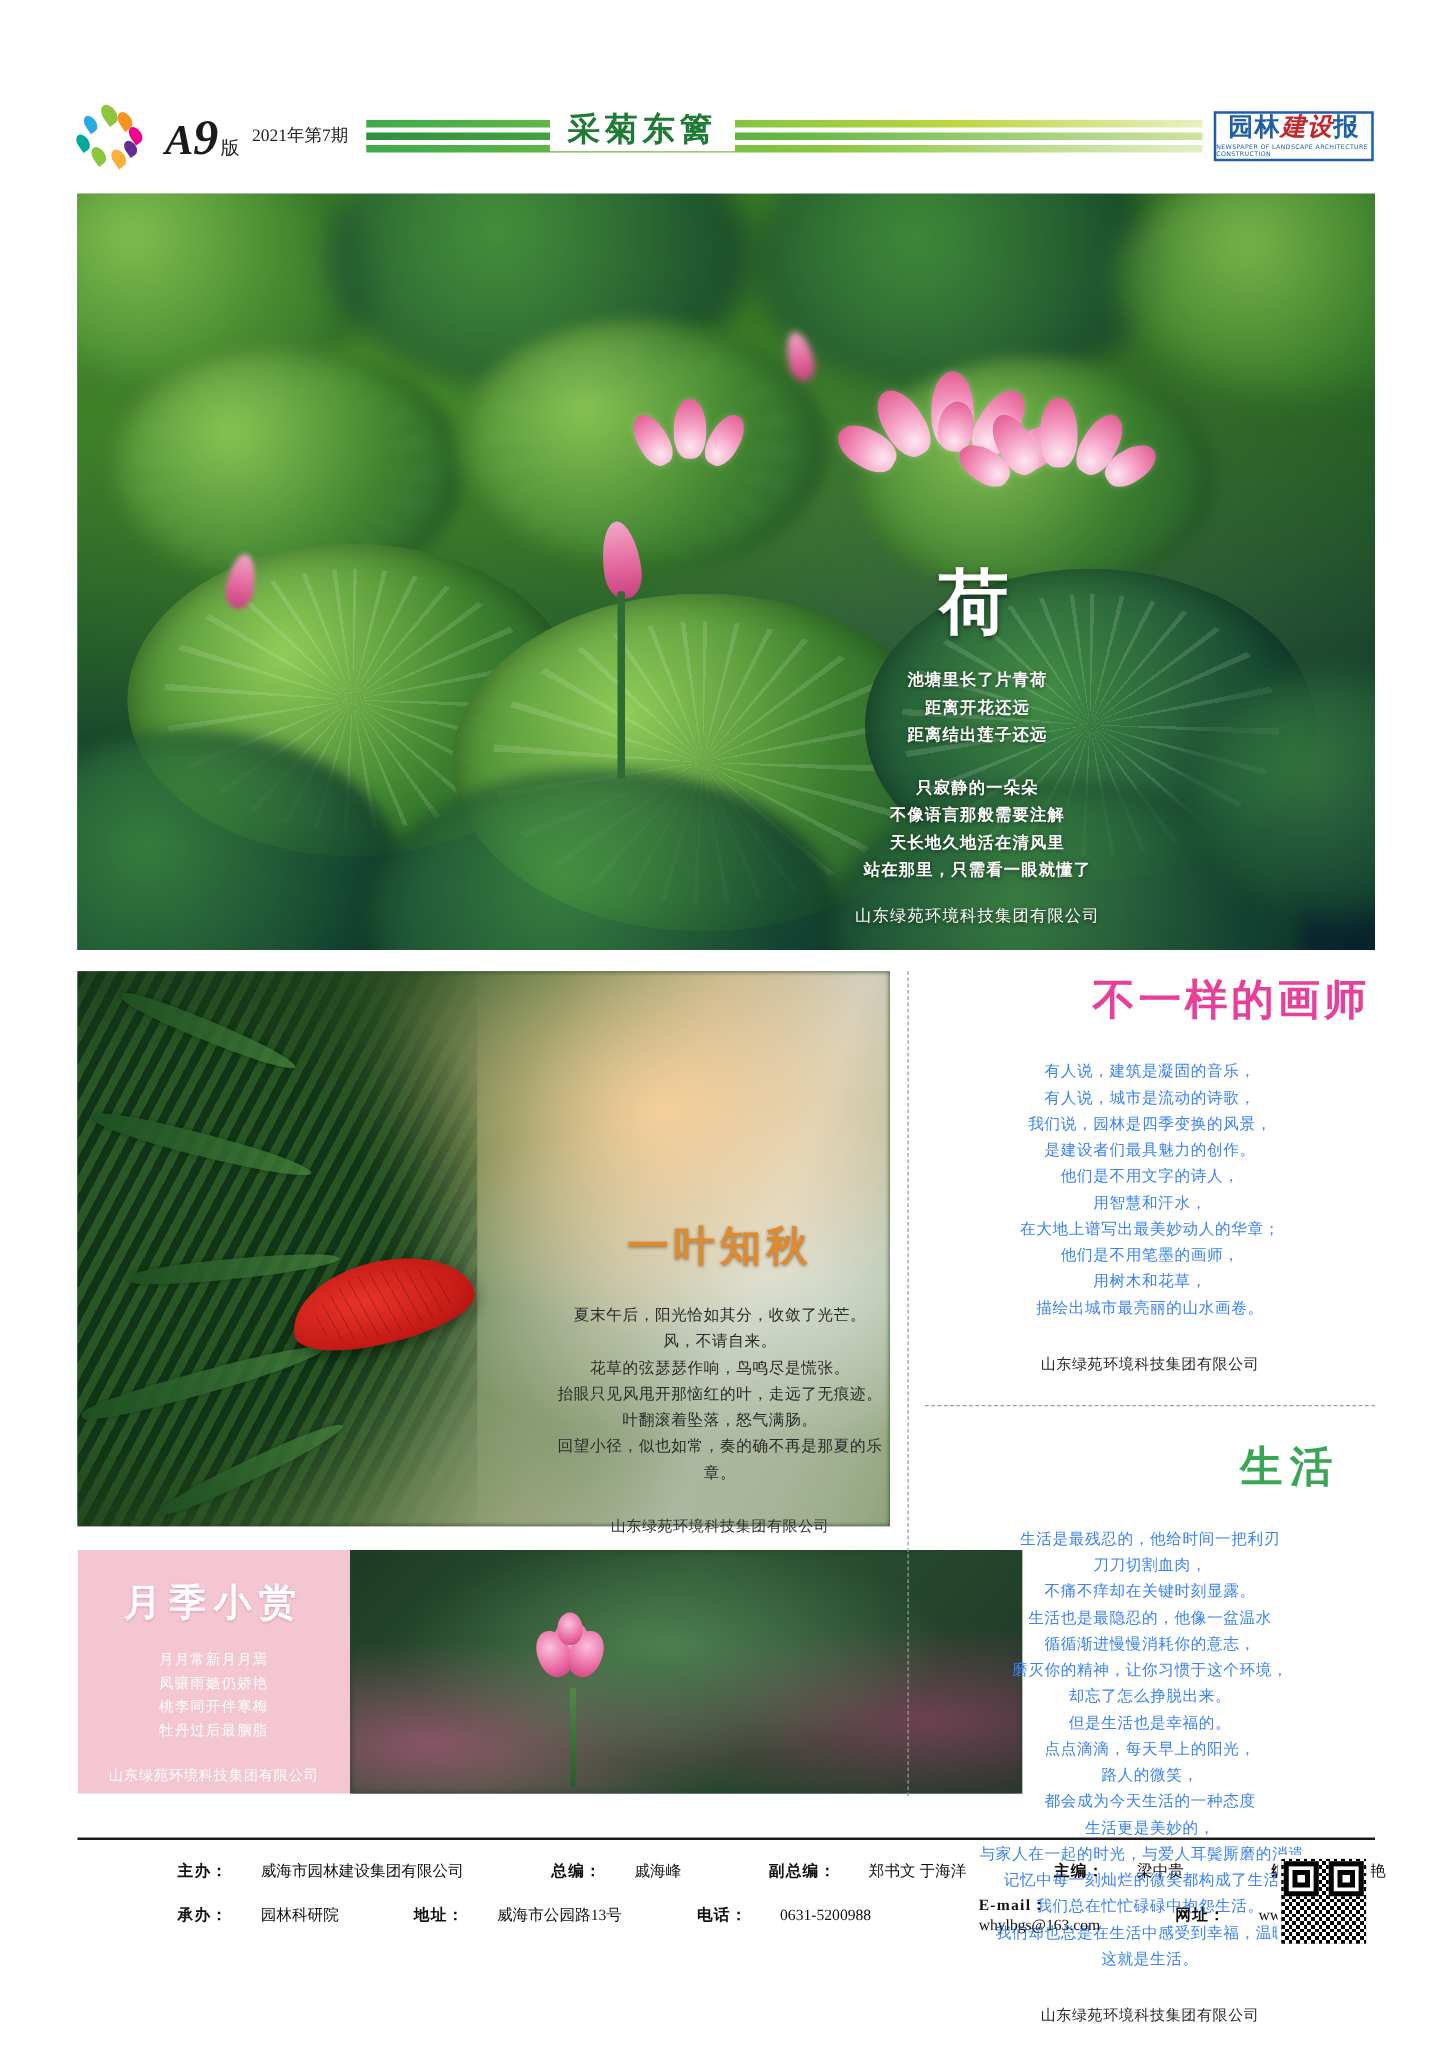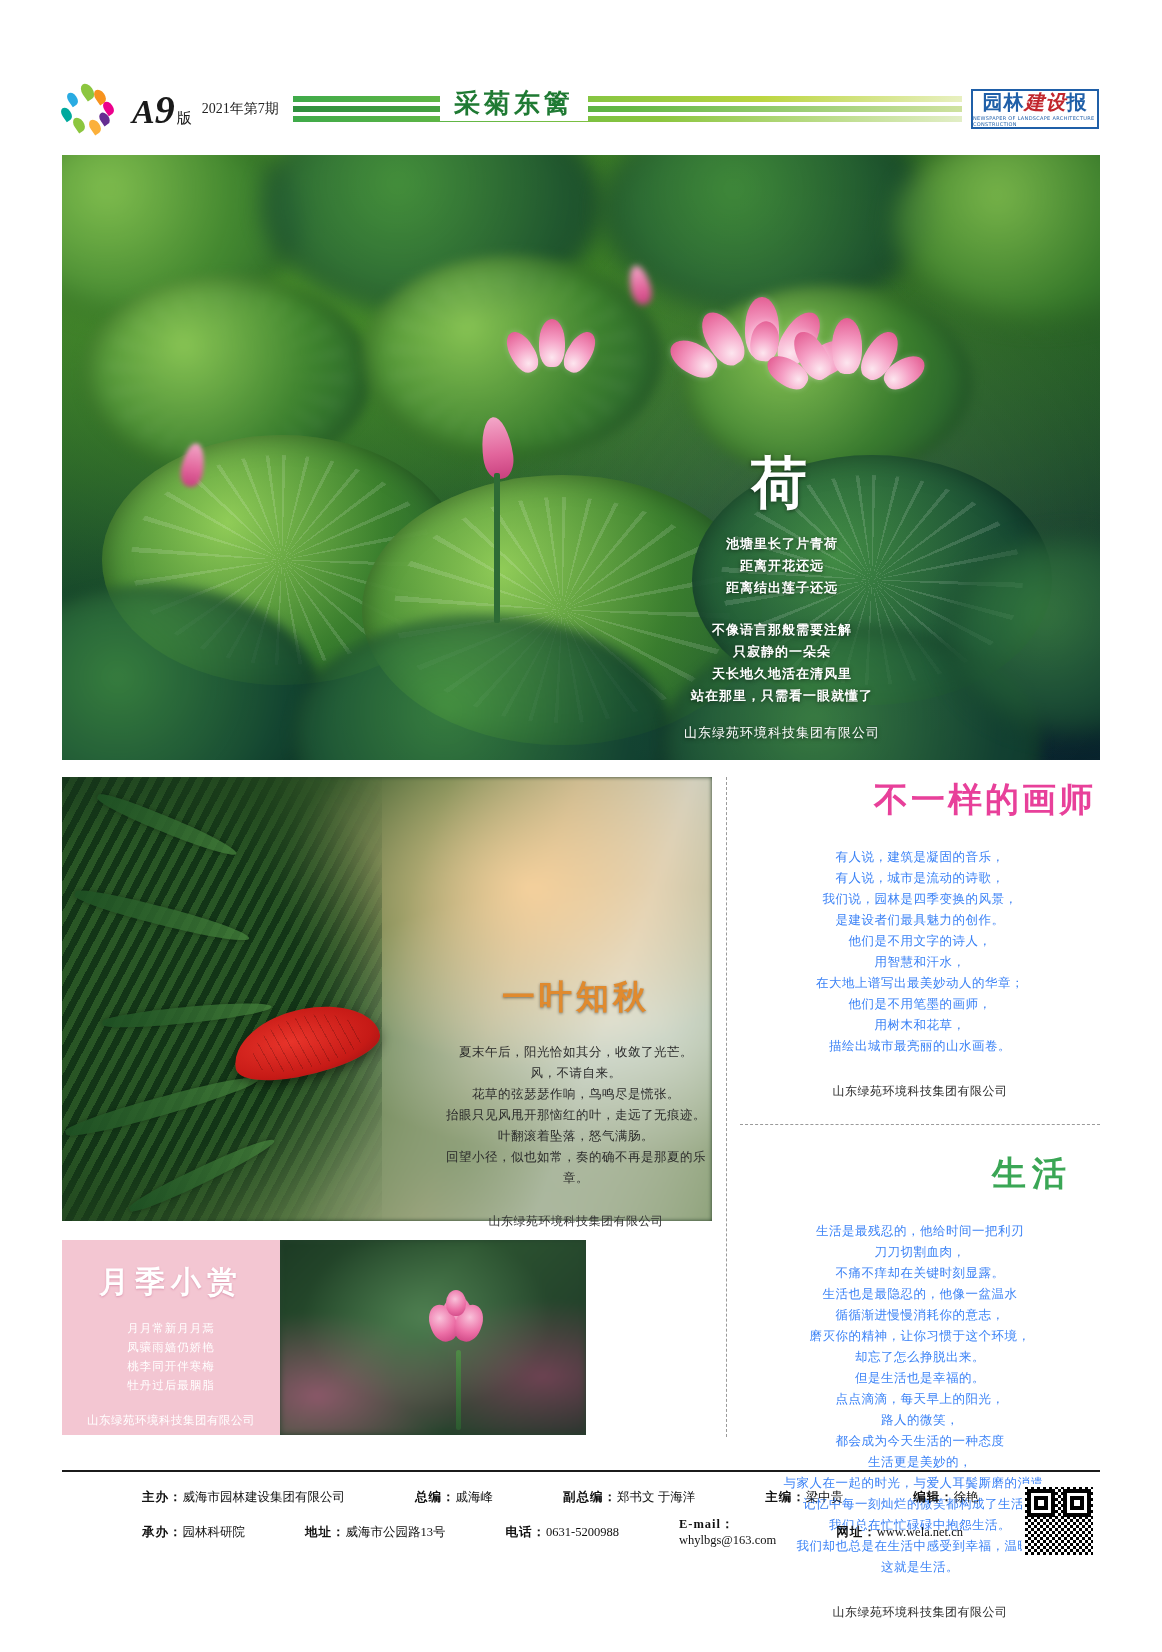--- a/index.html
+++ b/index.html
@@ -268,21 +268,21 @@
     margin-top: 24px;
     font-size: 12px;
     color: #333;
     letter-spacing: .5px;
   }
 
   
   .rose-block {
     position: absolute;
     left: 62px; top: 1240px;
-    width: 524px; height: 195px;
+    width: 756px; height: 195px;
     display: flex;
     overflow: hidden;
   }
   .rose-left {
     width: 218px;
     background: #f3c6d2;
     position: relative;
     padding: 22px 0 0 0;
     text-align: center;
   }
@@ -403,21 +403,21 @@
   }
   .footer-row {
     display: flex;
     align-items: center;
     gap: 12px;
     padding: 5px 0;
     white-space: nowrap;
   }
   .fi { display: flex; align-items: baseline; }
   .fi .lbl { font-weight: 700; letter-spacing: 1px; }
-  .fi .val { margin-left: 0; text-align: center; }
+  .fi .val { margin-left: 26px; text-align: center; }
   .qr {
     position: absolute;
     right: 4px; top: 12px;
     width: 74px; height: 74px;
     background:
       repeating-linear-gradient(90deg, #000 0 3px, #fff 3px 6px),
       repeating-linear-gradient(0deg, #000 0 3px, #fff 3px 6px);
     background-blend-mode: difference;
     border: 3px solid #fff;
   }
@@ -533,22 +533,22 @@
     <div class="bud" style="left:568px; top:110px; width:20px; height:40px; transform:rotate(-14deg); filter:blur(3px);"></div>
 
     <div class="hero-text">
       <div class="hero-title">荷</div>
       <div class="hero-stanza">
         <div>池塘里长了片青荷</div>
         <div>距离开花还远</div>
         <div>距离结出莲子还远</div>
       </div>
       <div class="hero-stanza">
+        <div>只寂静的一朵朵</div>
         <div>不像语言那般需要注解</div>
-        <div>只寂静的一朵朵</div>
         <div>天长地久地活在清风里</div>
         <div>站在那里，只需看一眼就懂了</div>
       </div>
     </div>
     <div class="hero-credit">山东绿苑环境科技集团有限公司</div>
   </div>
 
   <div class="mid-photo">
     <div class="mp-bg"></div>
     <div class="conifer"></div>

